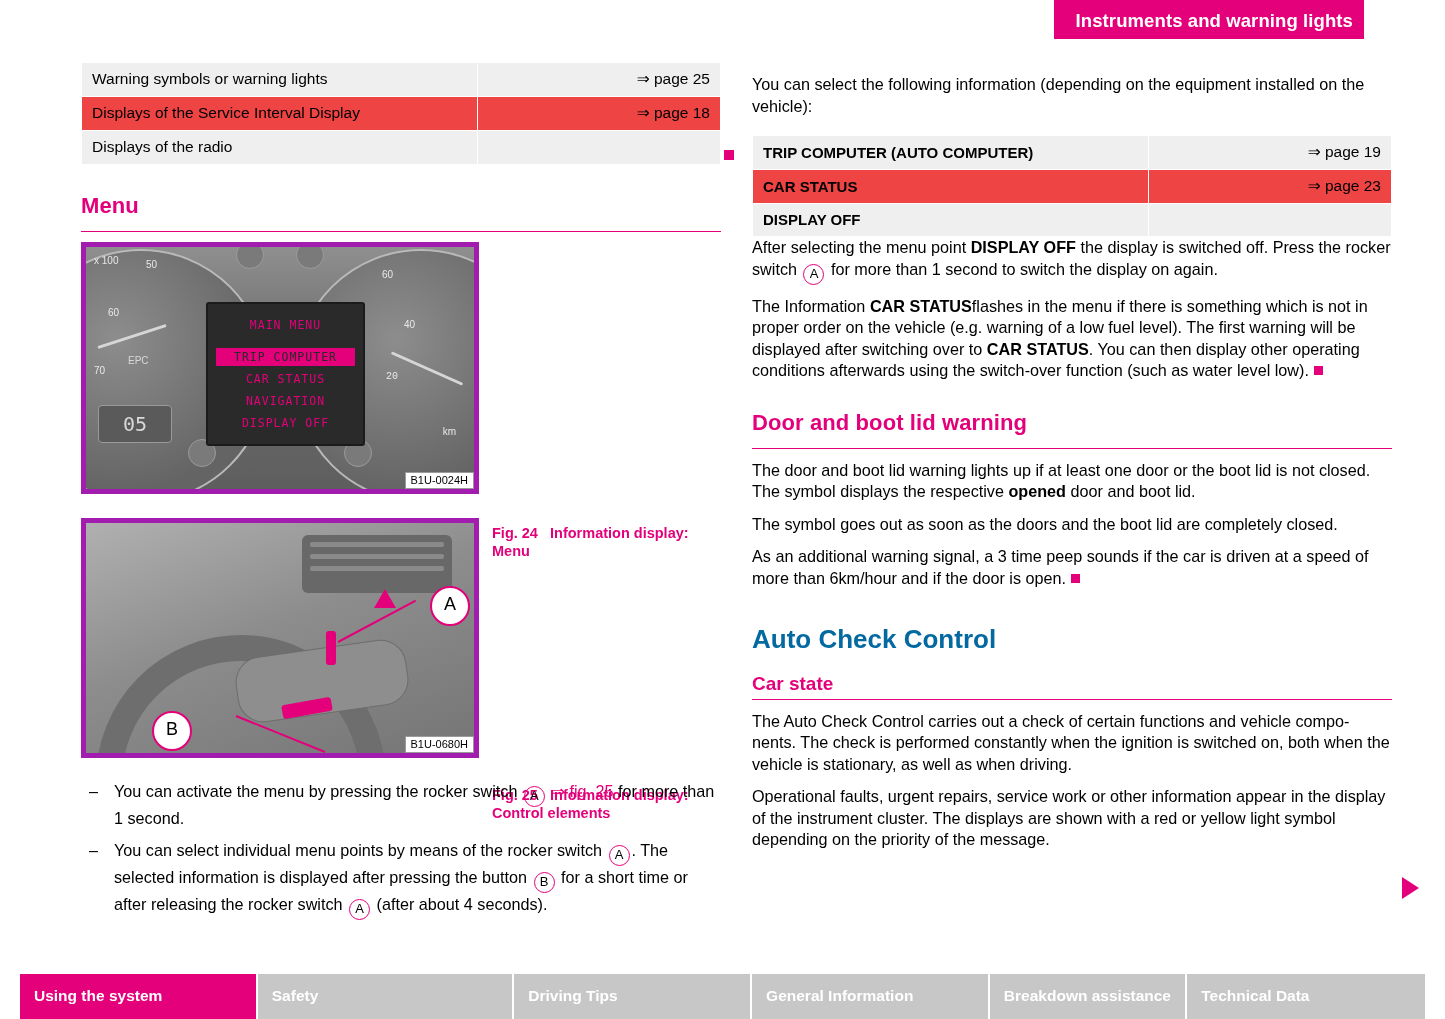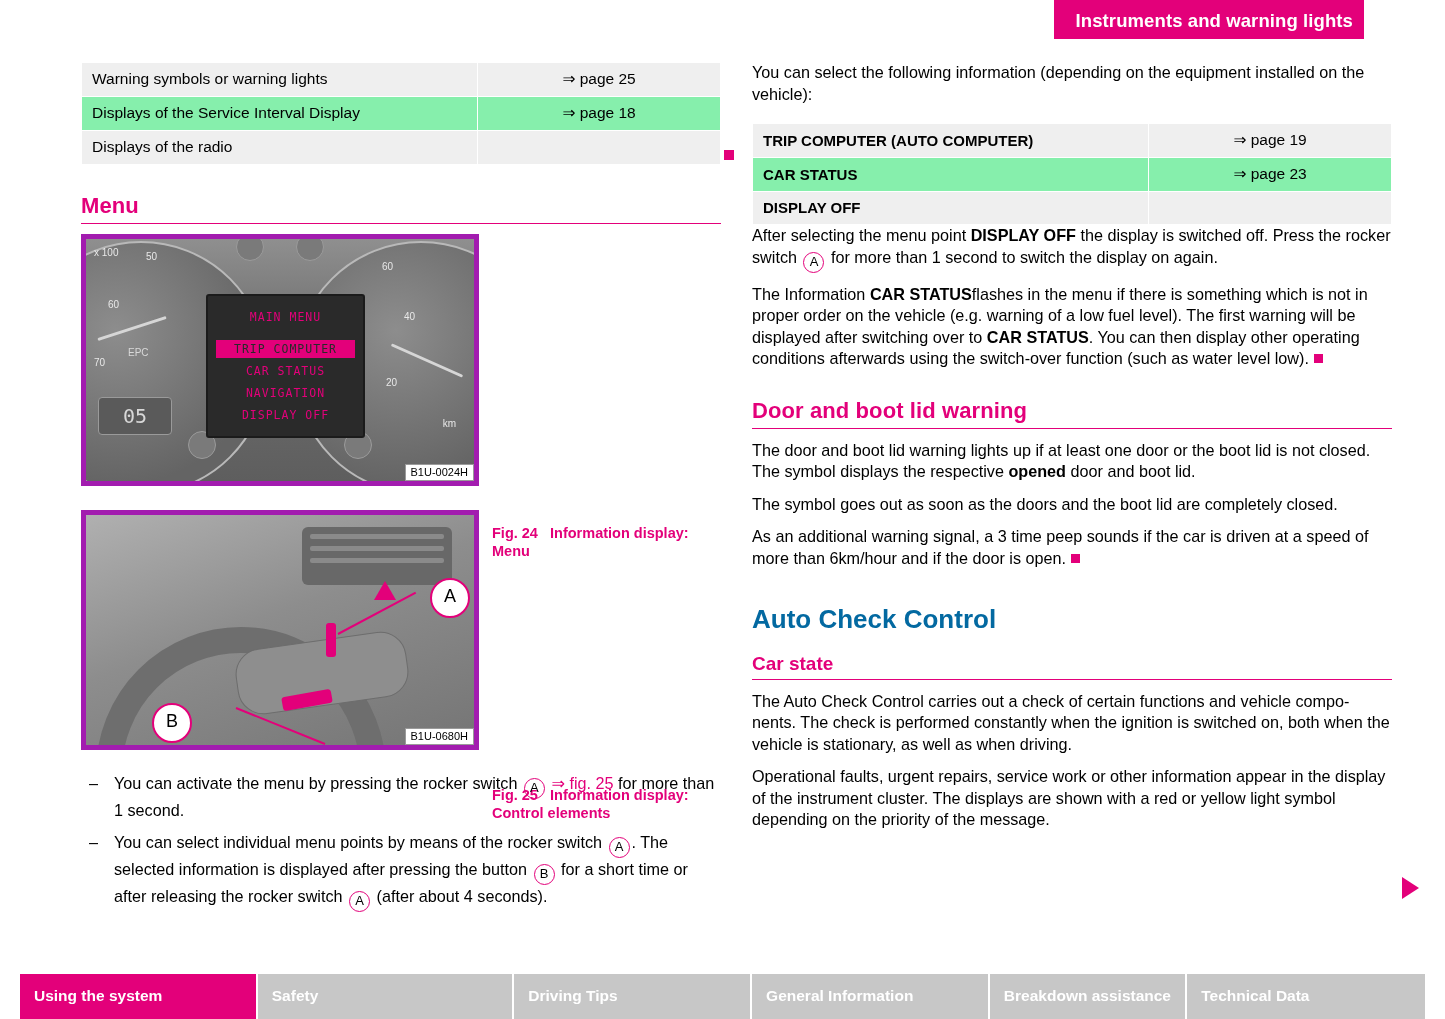--- a/index.html
+++ b/index.html
@@ -77,34 +77,34 @@
     width: 100%;
     font-size: 15.5px;
   }
   table.info td {
     border: 1px solid #ffffff;
     padding: 7px 10px 8px 10px;
     background: #efefef;
     vertical-align: middle;
   }
   table.info td.c1 { width: 62%; }
-  table.info td.c2 { width: 38%; text-align: center; }
-  table.info tr.alt td { background: #86efac; }
+  table.info td.c2 { width: 38%; text-align: right; }
+  table.info tr.alt td { background: #ef4444; }
   table.info td.b { font-weight: bold; font-size: 15px; }
   
   h2.sec {
     color: #e3007a;
     font-size: 22px;
     margin: 28px 0 4px 0;
     font-weight: bold;
     letter-spacing: 0.1px;
   }
   h2.sec.rule {
     border-bottom: 1.5px solid #e3007a;
-    padding-bottom: 4px;
+    padding-bottom: 12px;
   }
   h1.big {
     color: #0369a1;
     font-size: 26px;
     margin: 34px 0 6px 0;
     font-weight: bold;
   }
   h3.sub {
     color: #e3007a;
     font-size: 19px;
@@ -430,21 +430,21 @@
     <div class="fig fig-1">
       <div class="cluster">
         <div class="dial dial-l"></div>
         <div class="dial dial-r"></div>
         <div class="tick" style="left:8px; top:8px;">x 100</div>
         <div class="tick" style="left:60px; top:12px;">50</div>
         <div class="tick" style="left:22px; top:60px;">60</div>
         <div class="tick" style="left:8px; top:118px;">70</div>
         <div class="tick" style="left:296px; top:22px;">60</div>
         <div class="tick" style="left:318px; top:72px;">40</div>
-        <div class="tick" style="left:300px; top:138px;">20</div>
+        <div class="tick" style="left:300px; top:124px;font-family:Liberation Mono, monospace;">20</div>
         <div class="tick" style="right:8px; top:6px;">&nbsp;</div>
         <div class="tick" style="right:18px; bottom:52px;">km</div>
         <div class="epc">EPC</div>
         <div class="lcd">05</div>
         <div class="needle" style="left:10px; top:88px; width:72px; transform:rotate(-18deg);"></div>
         <div class="needle" style="right:8px; top:120px; width:78px; transform:rotate(24deg);"></div>
         <div class="knob" style="left:102px; bottom:22px;"></div>
         <div class="knob" style="right:102px; bottom:22px;"></div>
         <div class="knob" style="left:150px; top:-6px;"></div>
         <div class="knob" style="right:150px; top:-6px;"></div>
@@ -497,21 +497,21 @@
       <li>
         <span>You can select individual menu points by means of the rocker switch </span><span class="circ">A</span><span>. The selected information is displayed after pressing the button </span><span class="circ">B</span><span> for a short time or after releasing the rocker switch </span><span class="circ">A</span><span> (after about 4 seconds).</span>
       </li>
     </ul>
   </div>
 
   <div class="sq-right"></div>
 
   <div class="col-right">
 
-    <p class="body first" style="margin-top:0;">You can select the following information (depending on the equipment installed on the vehicle):</p>
+    <p class="body first" style="margin-top:12px;">You can select the following information (depending on the equipment installed on the vehicle):</p>
 
     <table class="info" style="margin-top:18px;">
       <tbody>
           <tr>
         <td class="c1 b">TRIP COMPUTER (AUTO COMPUTER)</td>
         <td class="c2">⇒ page 19</td>
       </tr>
       <tr class="alt">
         <td class="c1 b">CAR STATUS</td>
         <td class="c2">⇒ page 23</td>

